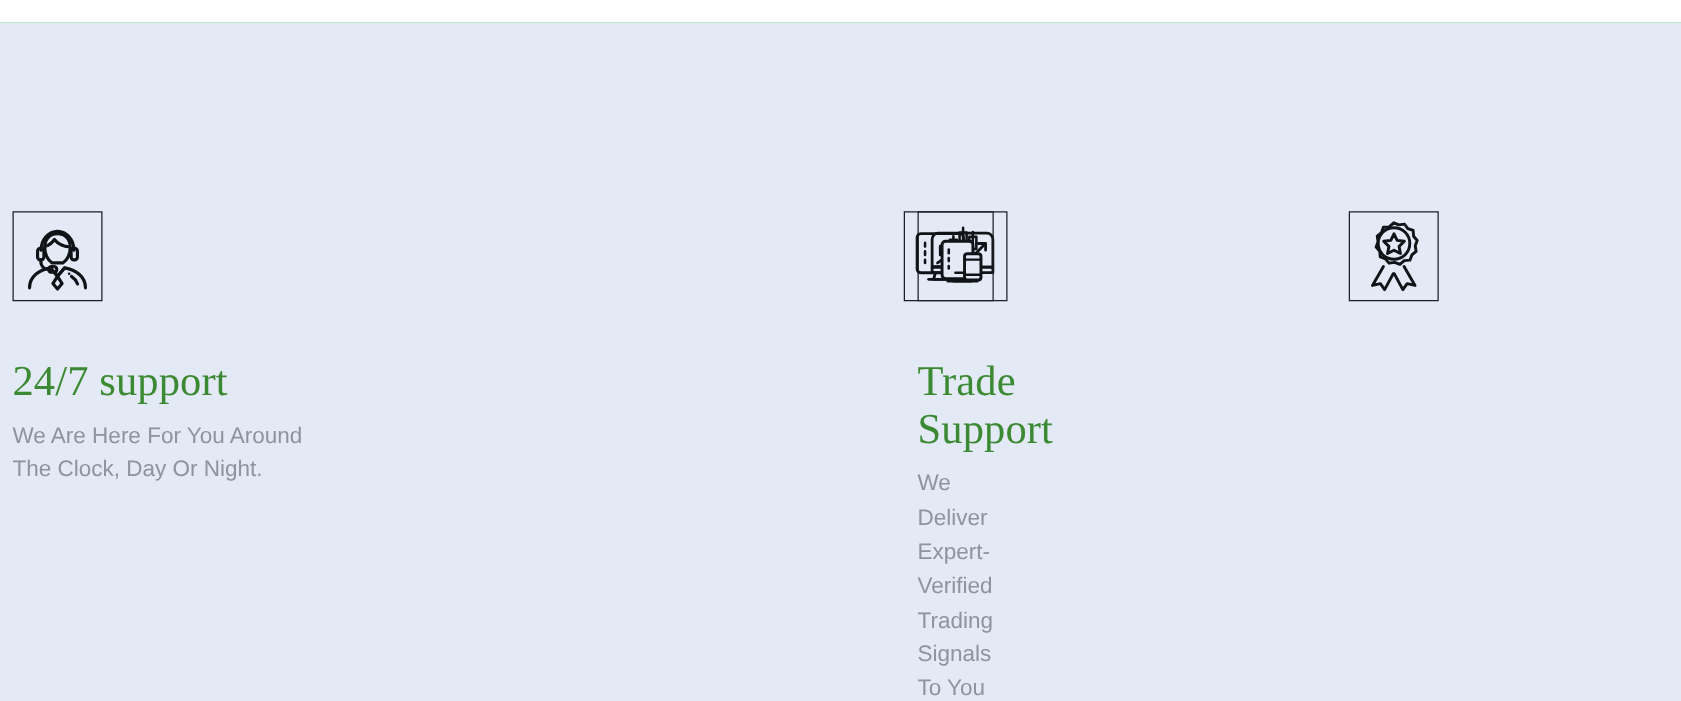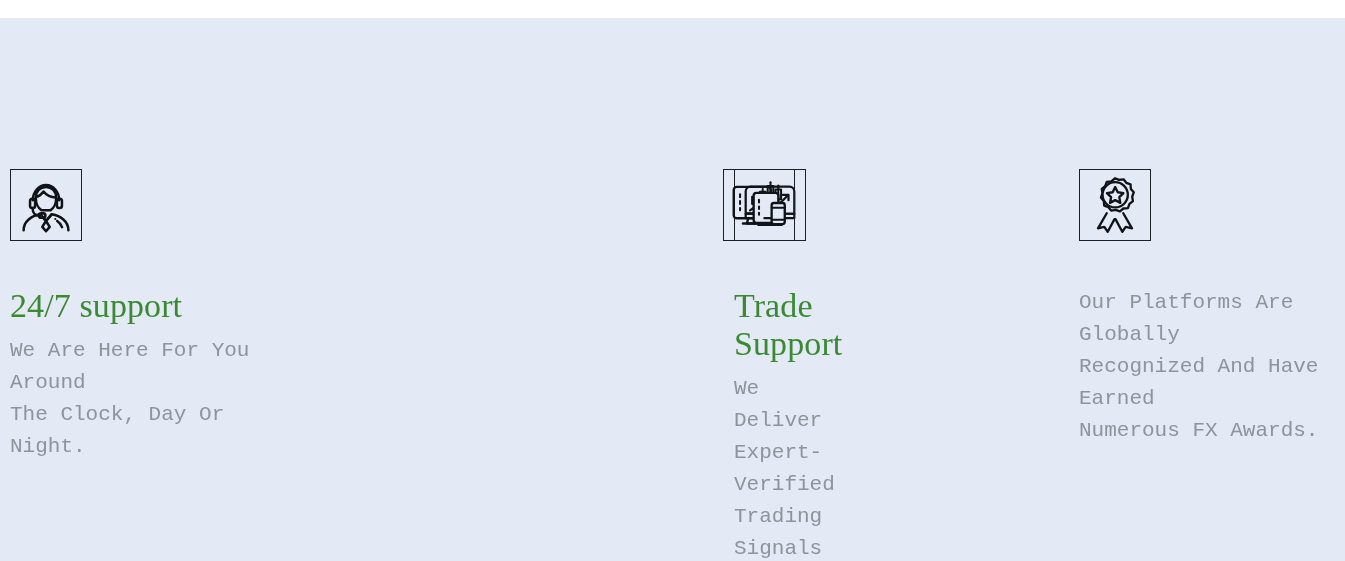--- a/index.html
+++ b/index.html
@@ -83,22 +83,22 @@
     font-size: 34px;
     line-height: 1.12;
     font-weight: 400;
     color: #3b8a33;
     margin: 0 0 8px 0;
     letter-spacing: 0.1px;
     white-space: pre-line;
   }
 
   .feature-desc {
-    font-family: Liberation Mono, monospace;
-    font-size: 21px;
+    font-family: Liberation Sans, sans-serif;
+    font-size: 18px;
     line-height: 1.52;
     font-weight: 400;
     color: #8e939c;
     margin: 0;
     white-space: pre-line;
     max-width: 270px;
   }
 
   .col-1 .feature-desc { max-width: 250px; }
   .col-2 .feature-desc { max-width: 250px; }
@@ -237,20 +237,17 @@
                      L53.7 27.4 L54.4 32 L50.9 34.9 L49.3 39.2 L44.6 39.6 L41.1 42.6
                      L36.7 41 L32.1 41.7 L29.2 38.2 L24.9 36.6 L24.5 31.9 L21.5 28.4
                      L23.1 24 L22.4 19.4 L25.9 16.5 L27.5 12.2 L32.2 11.8 Z" fill="#e3e9f5"></path>
 
             <circle cx="36.2" cy="25.5" r="13" fill="#e3e9f5"></circle>
 
             <path d="M36.2 17.5 L38.8 22.9 L44.7 23.7 L40.4 27.9 L41.5 33.8
                      L36.2 31 L30.9 33.8 L32 27.9 L27.7 23.7 L33.6 22.9 Z" fill="#e3e9f5"></path>
           </svg>
         </div>
-        <p class="feature-desc">Our Platforms Are Globally
-Recognized And Have Earned
-Numerous FX Awards.</p>
       </div>
 
     </div>
   </div>
 </div>
 
 </body></html>

